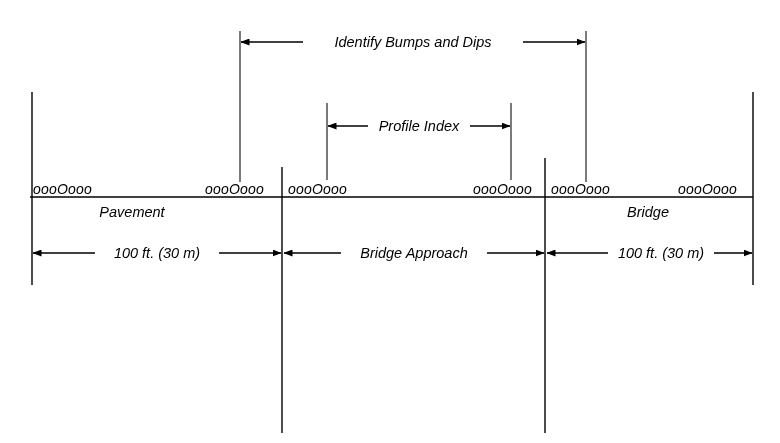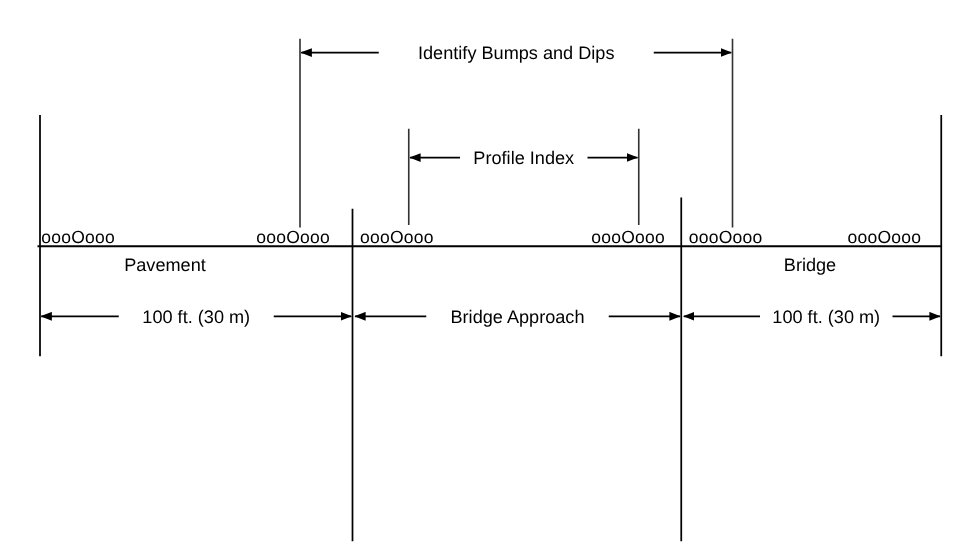--- a/index.html
+++ b/index.html
@@ -7,20 +7,21 @@
     padding: 0;
     background: #ffffff;
   }
   #diagram-root {
     position: relative;
     width: 780px;
     height: 443px;
     background: #ffffff;
     font-family: "Liberation Sans", sans-serif;
     overflow: hidden;
+    font-style: italic;
   }
   svg.diagram-canvas {
     position: absolute;
     top: 0;
     left: 0;
     width: 780px;
     height: 443px;
   }
   .dim-label, .zone-label, .texture-label {
     font-family: "Liberation Sans", sans-serif;

